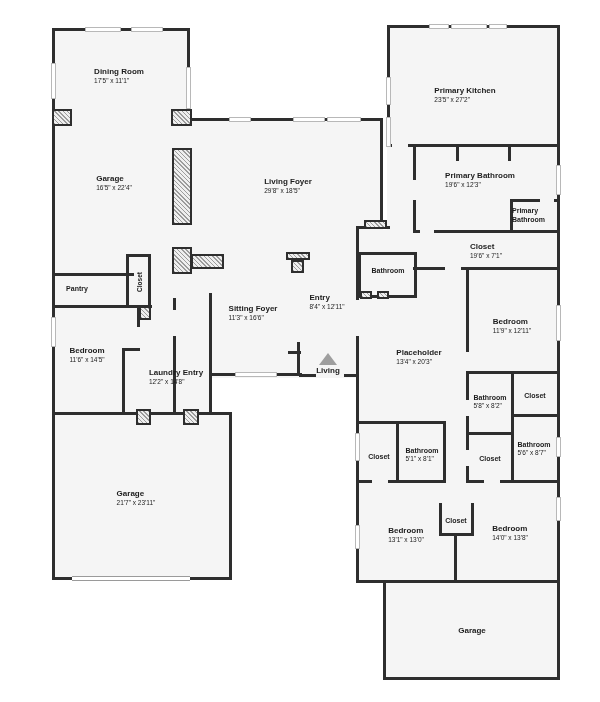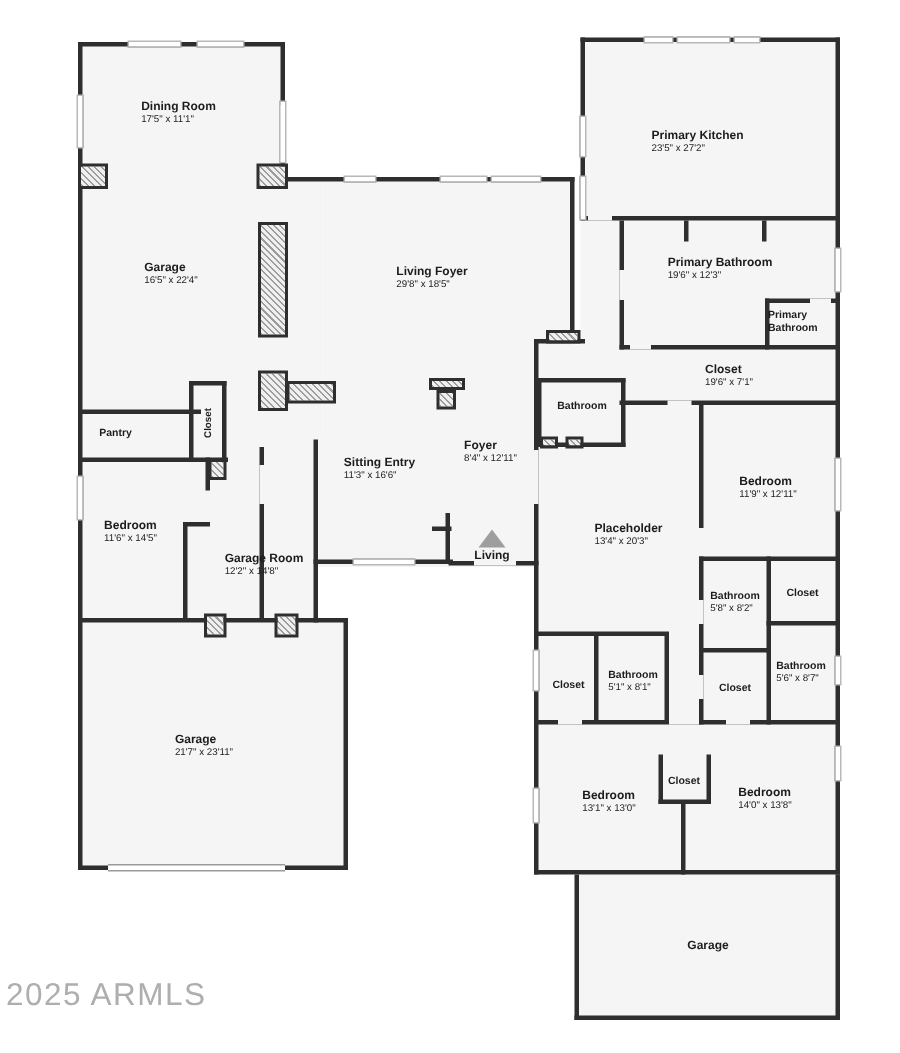--- a/index.html
+++ b/index.html
@@ -167,39 +167,39 @@
   </div>
   <div class="lab small" style="left:77px;top:289px;">
     <span class="nm">Pantry</span>
   </div>
   <div class="vlab" style="left:139px;top:282px;">Closet</div>
   <div class="lab" style="left:288px;top:186px;">
     <span class="nm">Living Foyer</span>
     <span class="dm">29'8" x 18'5"</span>
   </div>
   <div class="lab" style="left:253px;top:313px;">
-    <span class="nm">Sitting Entry</span>
+    <span class="nm">Sitting Foyer</span>
     <span class="dm">11'3" x 16'6"</span>
   </div>
   <div class="lab" style="left:327px;top:302px;">
-    <span class="nm">Foyer</span>
+    <span class="nm">Entry</span>
     <span class="dm">8'4" x 12'11"</span>
   </div>
   <div class="lab" style="left:328px;top:371px;">
     <span class="nm">Living</span>
   </div>
   <div class="lab small" style="left:388px;top:271px;">
     <span class="nm">Bathroom</span>
   </div>
   <div class="lab" style="left:87px;top:355px;">
     <span class="nm">Bedroom</span>
     <span class="dm">11'6" x 14'5"</span>
   </div>
   <div class="lab" style="left:176px;top:377px;">
-    <span class="nm">Garage Room</span>
+    <span class="nm">Laundry Entry</span>
     <span class="dm">12'2" x 14'8"</span>
   </div>
   <div class="lab" style="left:136px;top:498px;">
     <span class="nm">Garage</span>
     <span class="dm">21'7" x 23'11"</span>
   </div>
   <div class="lab" style="left:465px;top:95px;">
     <span class="nm">Primary Kitchen</span>
     <span class="dm">23'5" x 27'2"</span>
   </div>
@@ -251,14 +251,13 @@
     <span class="nm">Closet</span>
   </div>
   <div class="lab" style="left:510px;top:533px;">
     <span class="nm">Bedroom</span>
     <span class="dm">14'0" x 13'8"</span>
   </div>
   <div class="lab" style="left:472px;top:631px;">
     <span class="nm">Garage</span>
   </div>
 
-  <div id="wm">2025 ARMLS</div>
 </div>
 
 </body></html>

